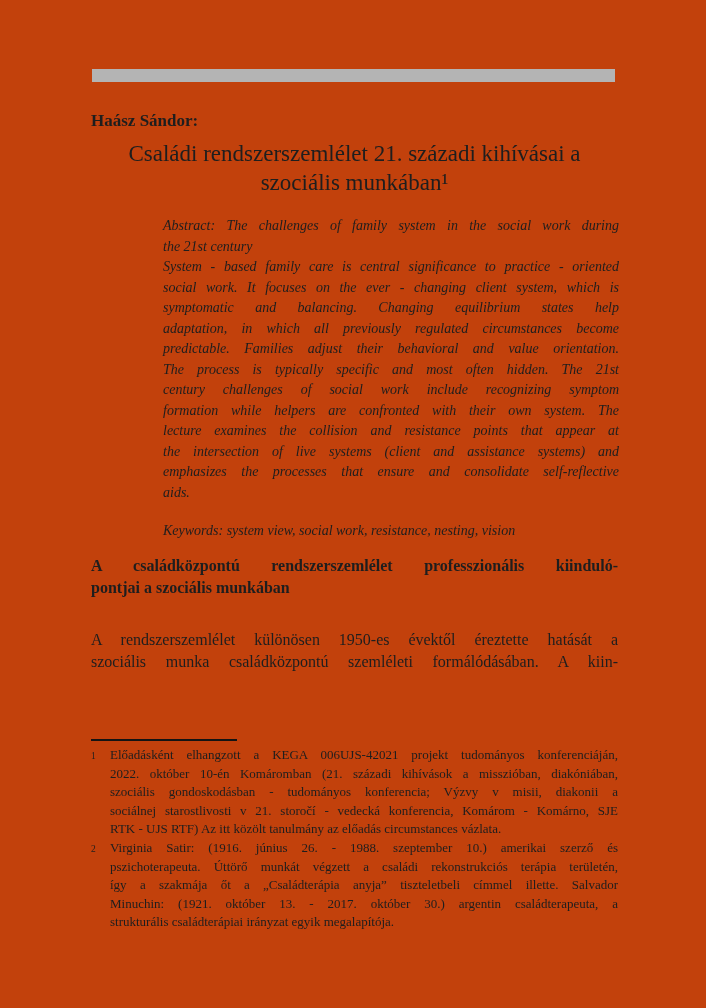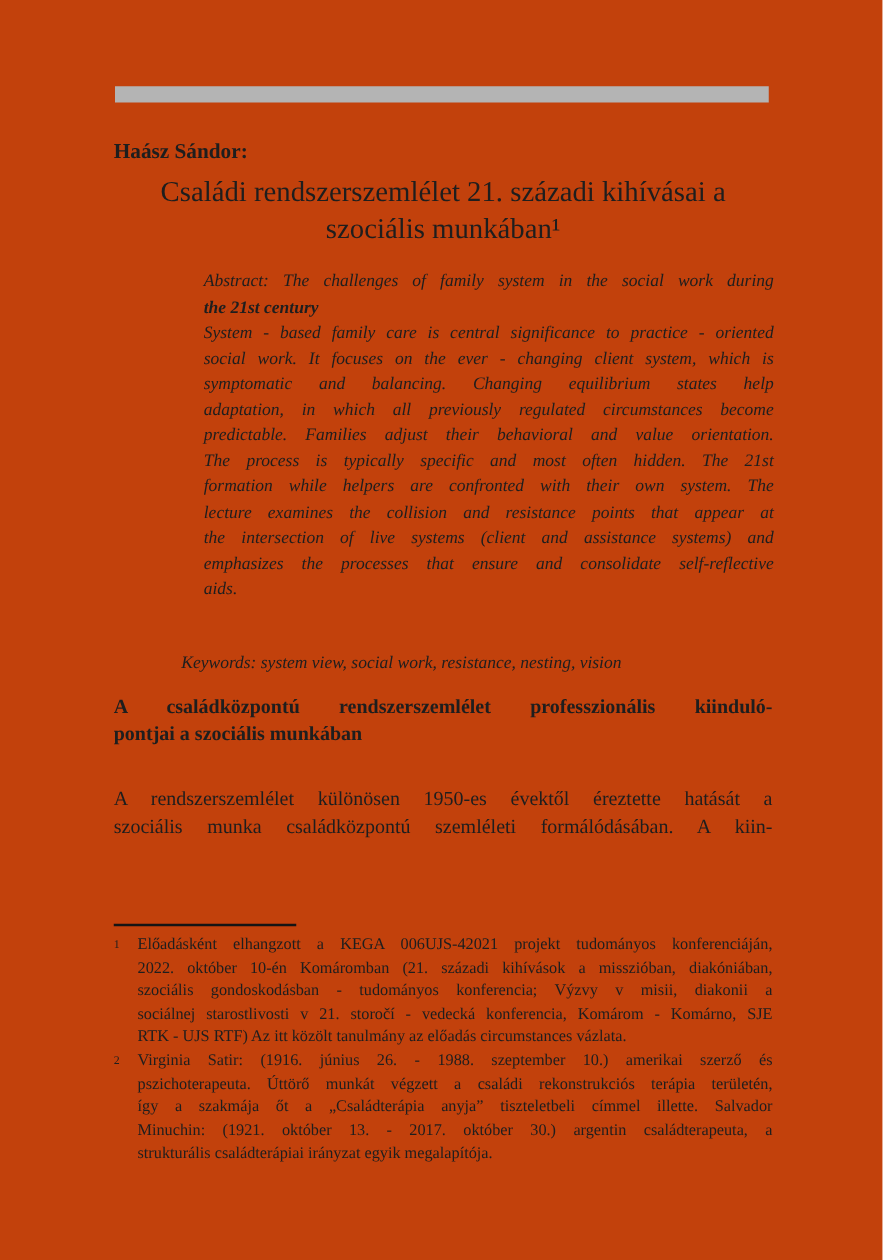--- a/index.html
+++ b/index.html
@@ -43,21 +43,21 @@
   .abstract {
     position: absolute;
     left: 163px; top: 216px;
     width: 456px;
     font-size: 14px;
     font-style: italic;
     line-height: 20.5px;
   }
   .keywords {
     position: absolute;
-    left: 145px; top: 523px;
+    left: 163px; top: 523px;
     width: 456px;
     font-size: 14px;
     font-style: italic;
   }
   .section-heading {
     position: absolute;
     left: 91px; top: 555px;
     width: 527px;
     font-size: 16px;
     font-weight: bold;
@@ -89,21 +89,21 @@
     flex: 0 0 19px;
     font-size: 9.5px;
     padding-top: 1px;
   }
   .fn-text { flex: 1; min-width: 0; }
 
   
   .jtext .ln { text-align: justify; text-align-last: justify; }
   .jtext .ln:last-child { text-align-last: left; }
   
-  .abstract .ln:nth-child(2) { text-align-last: left; font-weight: bold; }
+  .abstract .ln:nth-child(2) { text-align-last: left; }
   
   .jtext-all .ln { text-align: justify; text-align-last: justify; }
 </style>
 </head>
 <body>
 
 <div class="page">
   <div class="topbar"></div>
 
   <div class="author">Haász Sándor:</div>
@@ -115,20 +115,21 @@
 
   <div class="abstract jtext">
       <div class="ln">Abstract: The challenges of family system in the social work during</div>
       <div class="ln">the 21st century</div>
       <div class="ln">System - based family care is central significance to practice - oriented</div>
       <div class="ln">social work. It focuses on the ever - changing client system, which is</div>
       <div class="ln">symptomatic and balancing. Changing equilibrium states help</div>
       <div class="ln">adaptation, in which all previously regulated circumstances become</div>
       <div class="ln">predictable. Families adjust their behavioral and value orientation.</div>
       <div class="ln">The process is typically specific and most often hidden. The 21st</div>
+      <div class="ln">century challenges of social work include recognizing symptom</div>
       <div class="ln">formation while helpers are confronted with their own system. The</div>
       <div class="ln">lecture examines the collision and resistance points that appear at</div>
       <div class="ln">the intersection of live systems (client and assistance systems) and</div>
       <div class="ln">emphasizes the processes that ensure and consolidate self-reflective</div>
       <div class="ln">aids.</div>
     </div>
 
   <div class="keywords">Keywords: system view, social work, resistance, nesting, vision</div>
 
   <div class="section-heading jtext">

